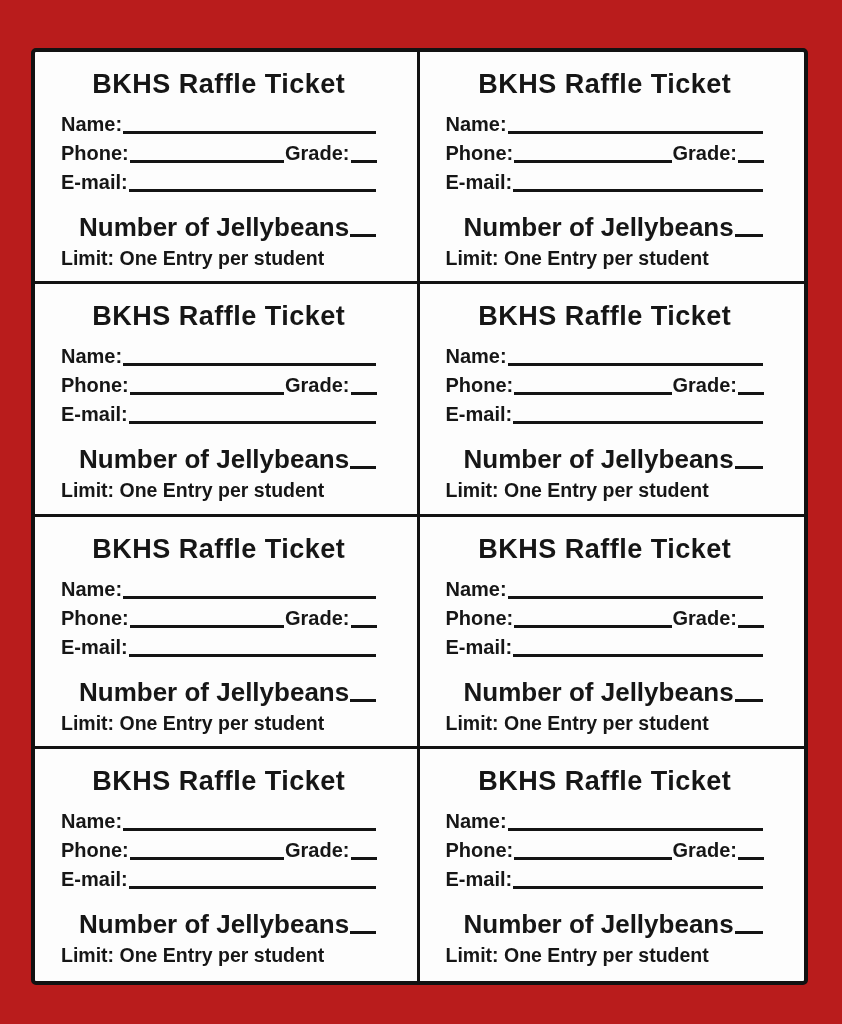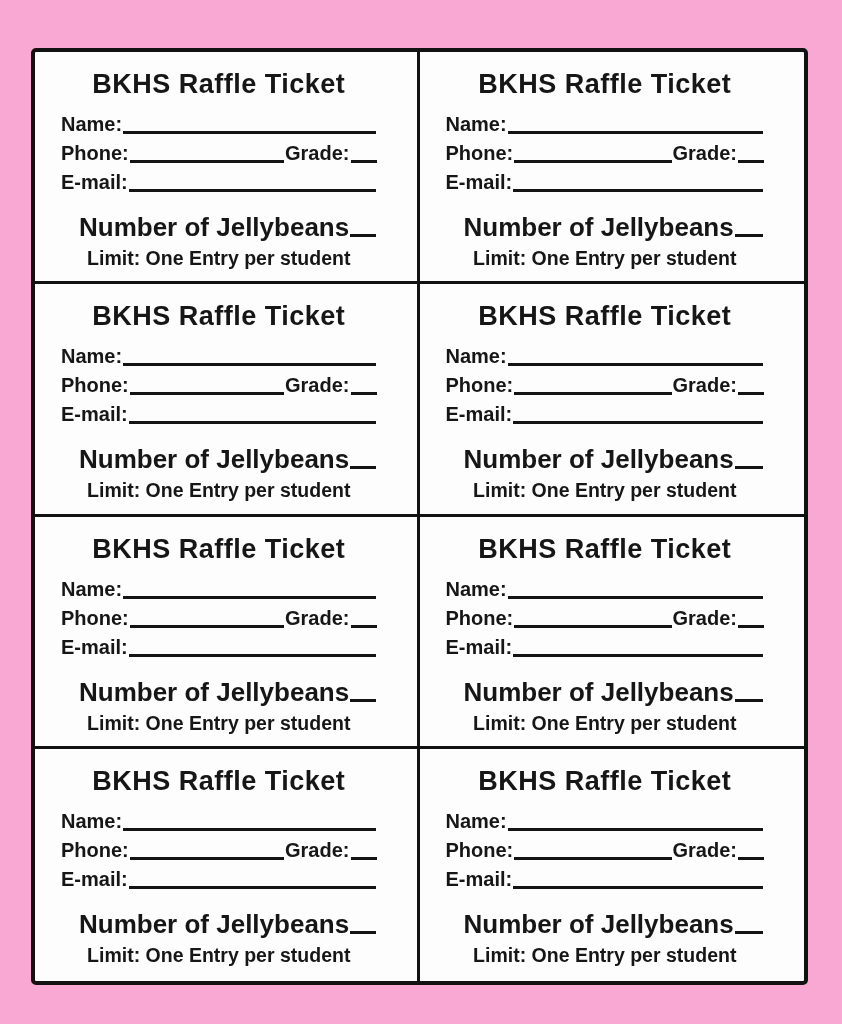--- a/index.html
+++ b/index.html
@@ -4,21 +4,21 @@
 <style>
   html, body {
     margin: 0;
     padding: 0;
     background: #ffffff;
   }
   .sheet {
     position: relative;
     width: 842px;
     height: 1024px;
-    background: #f9a8d4;
+    background: #b91c1c;
     font-family: "Liberation Sans", "DejaVu Sans", sans-serif;
     font-weight: 700;
     color: #161616;
     overflow: hidden;
   }
   .ticket-grid {
     position: absolute;
     left: 31px;
     top: 48px;
     width: 777px;
@@ -72,21 +72,21 @@
     display: flex;
     align-items: flex-end;
     font-size: 26px;
     line-height: 26px;
     margin-top: 18px;
     padding-left: 18px;
     white-space: nowrap;
   }
   .jrow .blank { margin-bottom: 3px; }
   .limit {
-    text-align: center;
+    text-align: left;
     font-size: 19.5px;
     line-height: 26px;
     margin-top: 5px;
   }
 </style>
 </head>
 <body>
 
 <div class="sheet">
   <div class="ticket-grid" id="ticket-grid">

